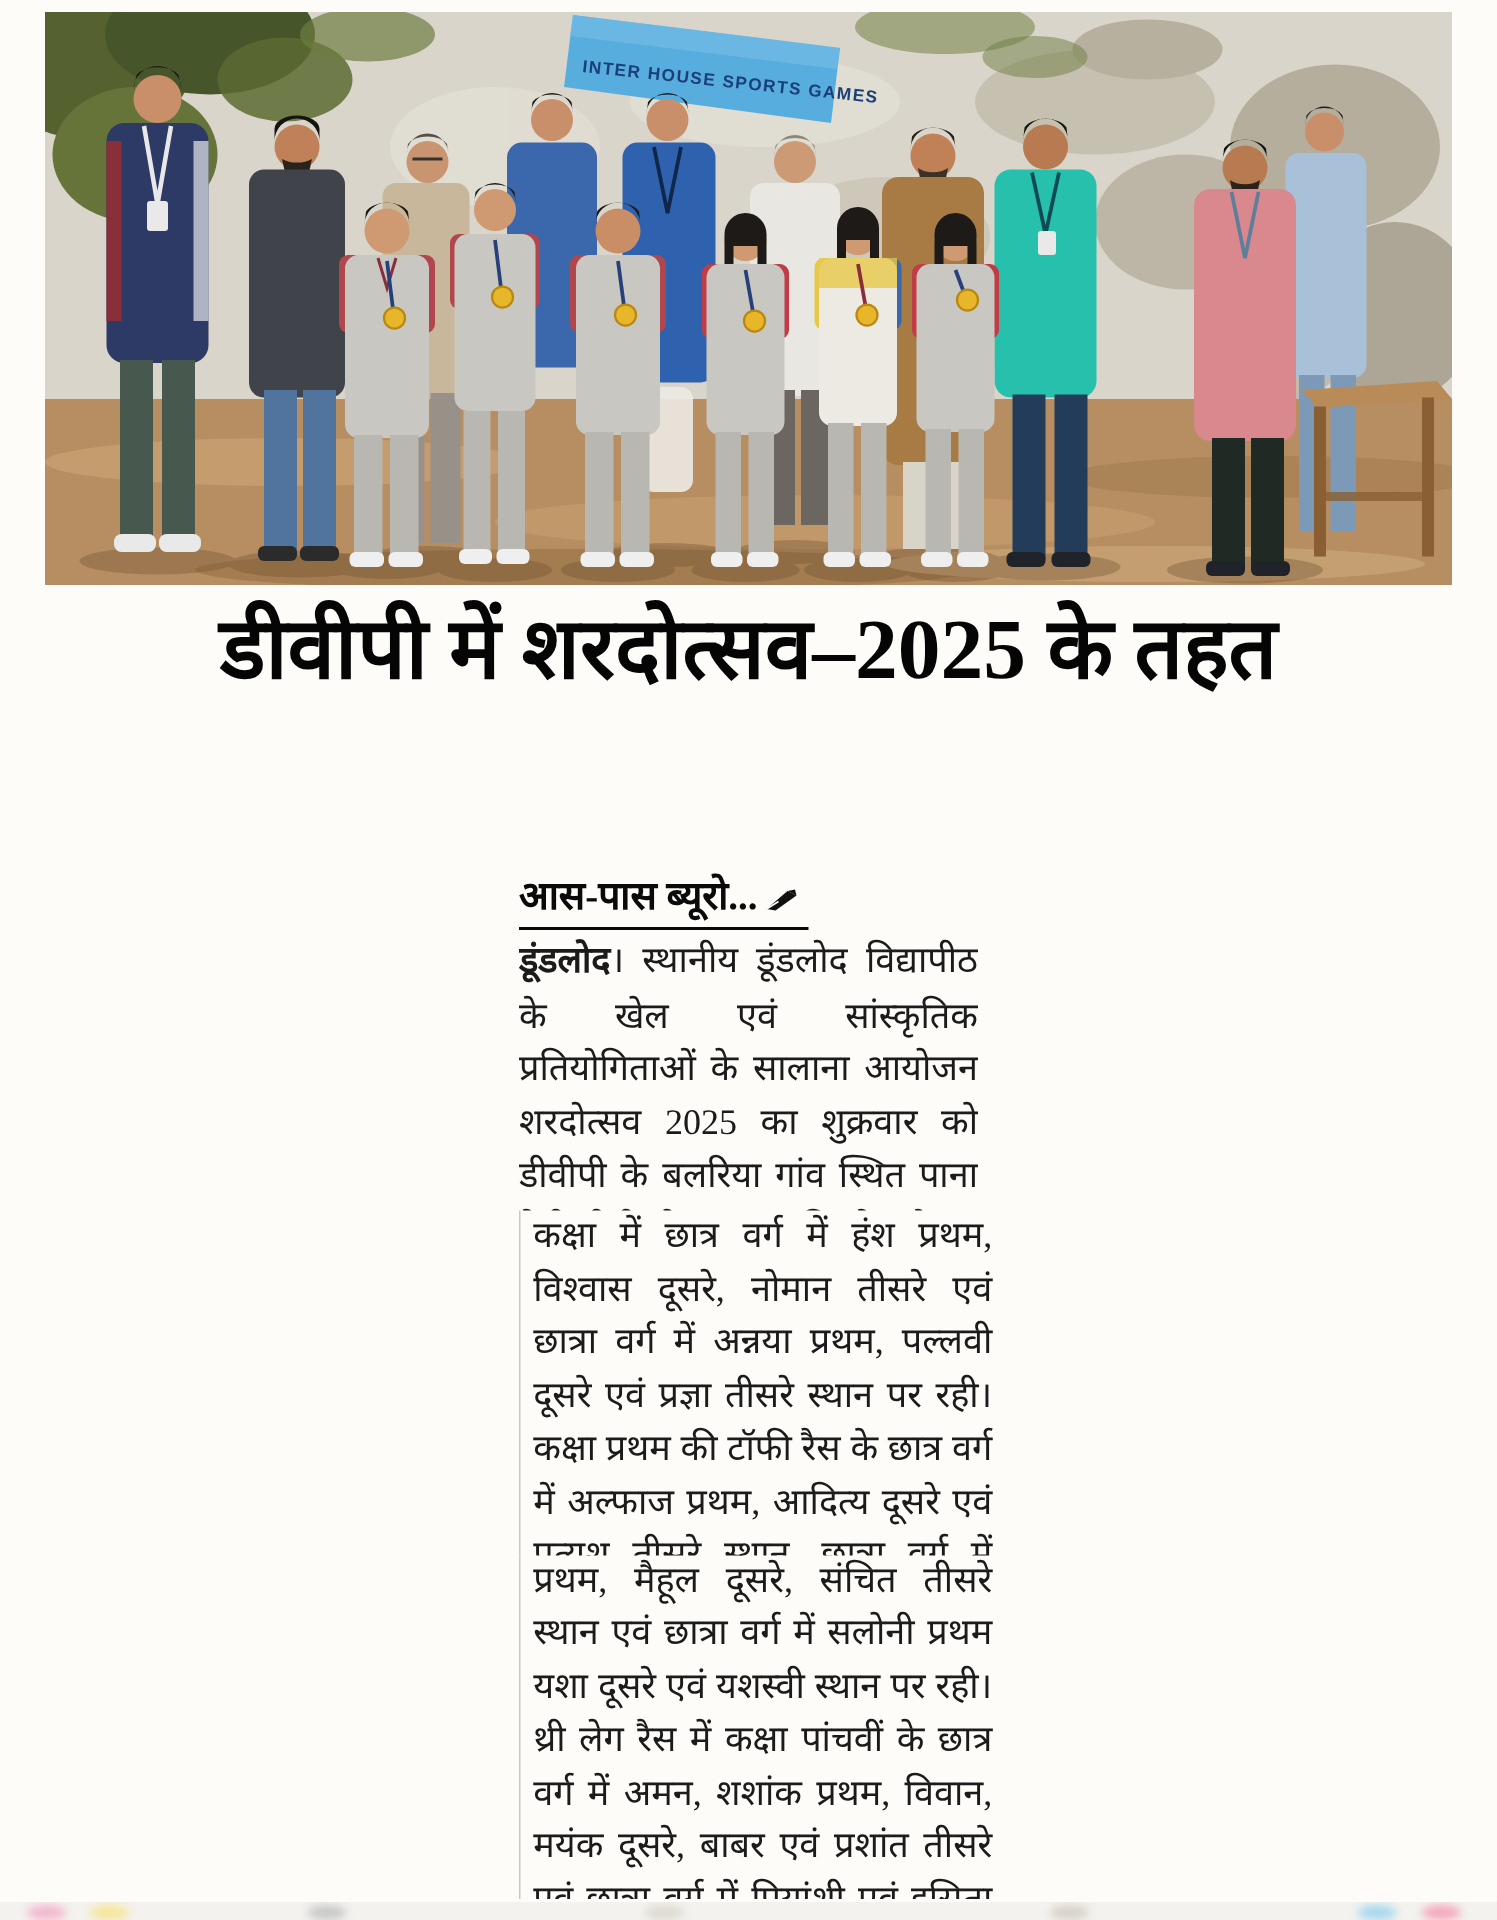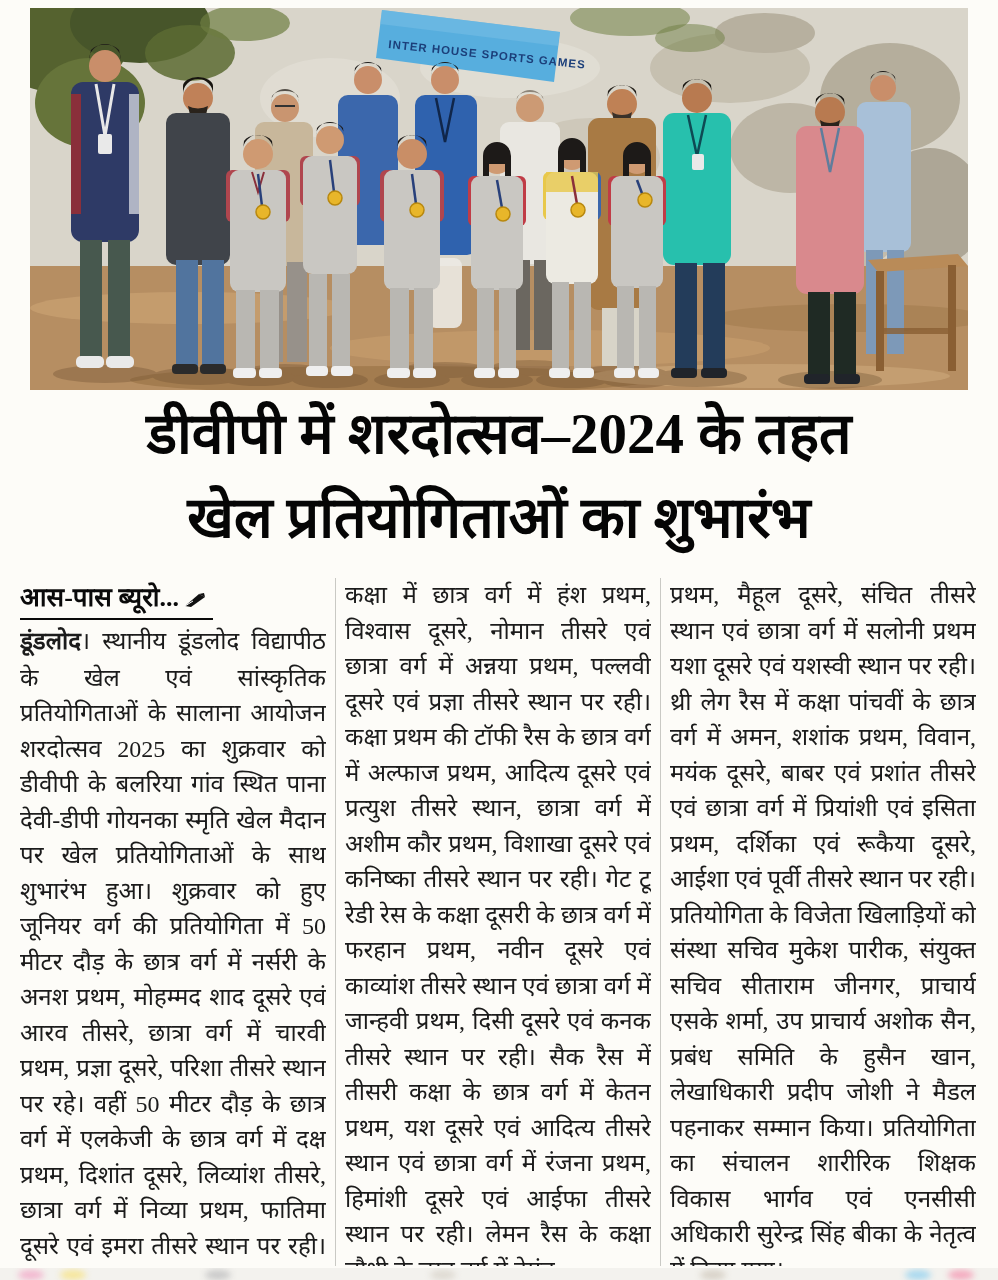--- a/index.html
+++ b/index.html
@@ -11,21 +11,21 @@
   .photo-wrap{position:absolute;left:30px;top:8px;width:938px;height:382px;overflow:hidden;}
   .photo-wrap svg{display:block;}
 
   
   .headline{position:absolute;left:0;top:392px;width:998px;margin:0;text-align:center;
             font-size:57px;line-height:84px;font-weight:700;color:#050505;letter-spacing:0;}
   .headline span{display:block;}
 
   
   .columns{position:absolute;left:20px;top:578px;width:958px;height:688px;
-           display:flex;flex-direction:row;align-items:center;}
+           display:flex;flex-direction:column;align-items:center;}
   .col{width:306px;height:688px;overflow:hidden;}
   .col + .col{border-left:1px solid #c9c9c4;margin-left:9px;padding-left:9px;}
   .body-text{margin:0;font-size:24px;line-height:35.5px;text-align:justify;
              text-justify:inter-word;color:#1b1b1b;}
   .lead-word{font-weight:700;font-family:Liberation Mono, monospace;}
 
   .byline{display:inline-block;font-size:26px;font-weight:700;color:#0a0a0a;
           border-bottom:2.5px solid #0a0a0a;padding:0 6px 3px 0;margin-bottom:4px;
           white-space:nowrap;}
   .byline .pen{display:inline-block;vertical-align:-2px;margin-left:4px;}
@@ -286,22 +286,21 @@
         <circle cx="615" cy="192" r="7" fill="#e8b62a" stroke="#b8880f" stroke-width="1.5"></circle>
         <rect x="587" y="278" width="17" height="84" fill="#b9b7b2"></rect>
           <rect x="609" y="278" width="17" height="84" fill="#b9b7b2"></rect>
         <rect x="584" y="360" width="21" height="10" rx="4" fill="#efefef"></rect>
           <rect x="608" y="360" width="21" height="10" rx="4" fill="#efefef"></rect>
       </g>
     </svg>
   </div>
 
   <h1 class="headline">
-    <span>डीवीपी में शरदोत्सव–2024 के तहत</span>
-    <span>खेल प्रतियोगिताओं का शुभारंभ</span>
+    <span>डीवीपी में शरदोत्सव–2025 के तहत</span>
   </h1>
 
   <div class="columns">
     <div class="col">
       <div class="byline">
         <span>आस-पास ब्यूरो...</span><span class="pen"><svg width="24" height="16" viewBox="0 0 24 16">
               <path d="M2 14 L16 2 L22 5 L8 15 Z" fill="#111"></path>
               <path d="M16 2 L22 5 L21 1 Z" fill="#111"></path>
               <line x1="2" y1="14" x2="10" y2="9" stroke="#fff" stroke-width="1"></line>
             </svg></span>

